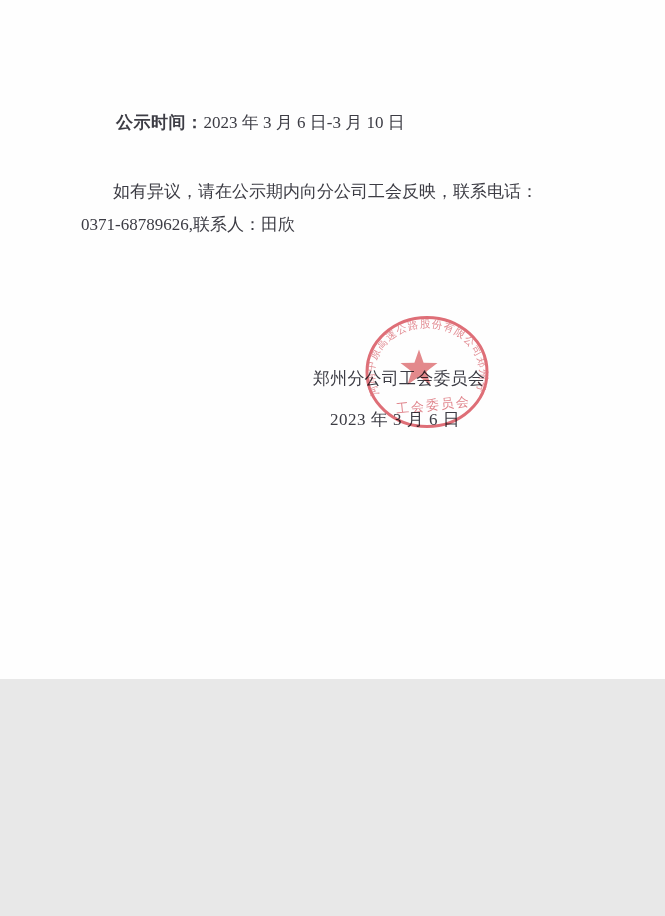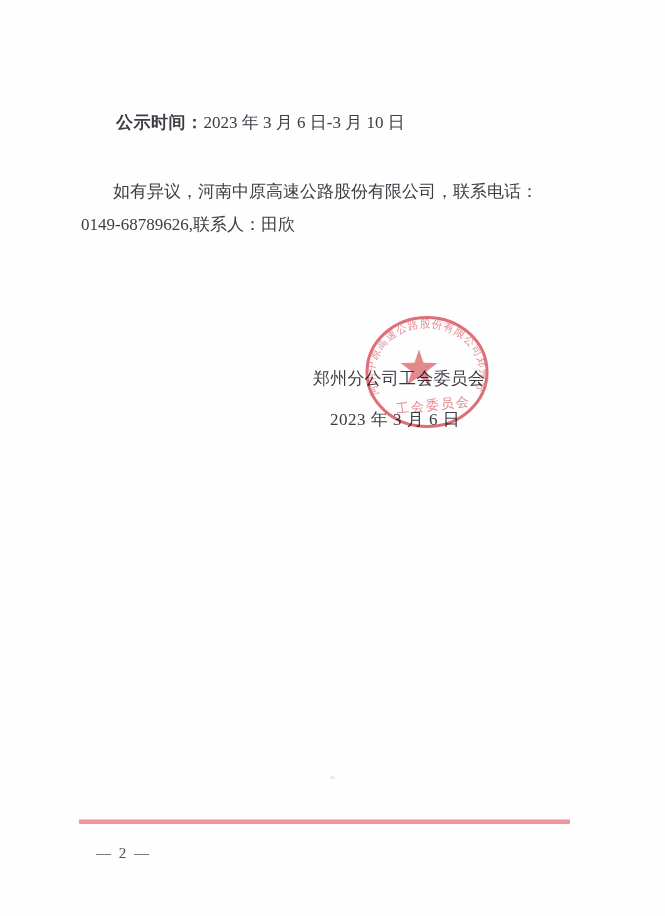--- a/index.html
+++ b/index.html
@@ -1,19 +1,19 @@
 <!DOCTYPE html>
 <html><head>
 <meta charset="utf-8">
 <style>
   html, body { margin: 0; padding: 0; background: #e8e8e8; }
   .page {
     position: relative;
     width: 665px;
-    height: 916px;
+    height: 679px;
     margin: 0 auto;
     background: #fefefe;
     overflow: hidden;
     font-family: "Liberation Serif", "DejaVu Serif", serif;
     color: #3c3c44;
   }
   .line {
     position: absolute;
     margin: 0;
     font-size: 17px;
@@ -80,23 +80,23 @@
     background: rgba(120,120,125,0.18);
   }
 </style>
 </head>
 <body>
 
 <div class="page">
 
   <p class="line heading-line"><span class="heading-label">公示时间：</span><span>2023 年 3 月 6 日-3 月 10 日</span></p>
 
-  <p class="line body-line1">如有异议，河南中原高速公路股份有限公司，联系电话：</p>
+  <p class="line body-line1">如有异议，请在公示期内向分公司工会反映，联系电话：</p>
 
-  <p class="line body-line2">0149-68789626,联系人：田欣</p>
+  <p class="line body-line2">0371-68789626,联系人：田欣</p>
 
 
   <p class="line sig-committee">郑州分公司工会委员会</p>
 
   <p class="line sig-date">2023 年 3 月 6 日</p>
 
   <svg class="stamp" viewBox="0 0 130 118" xmlns="http://www.w3.org/2000/svg">
     <defs>
       <path id="arcTop" d="M 18 82 A 53 47 0 1 1 112 82" fill="none"></path>
     </defs>

